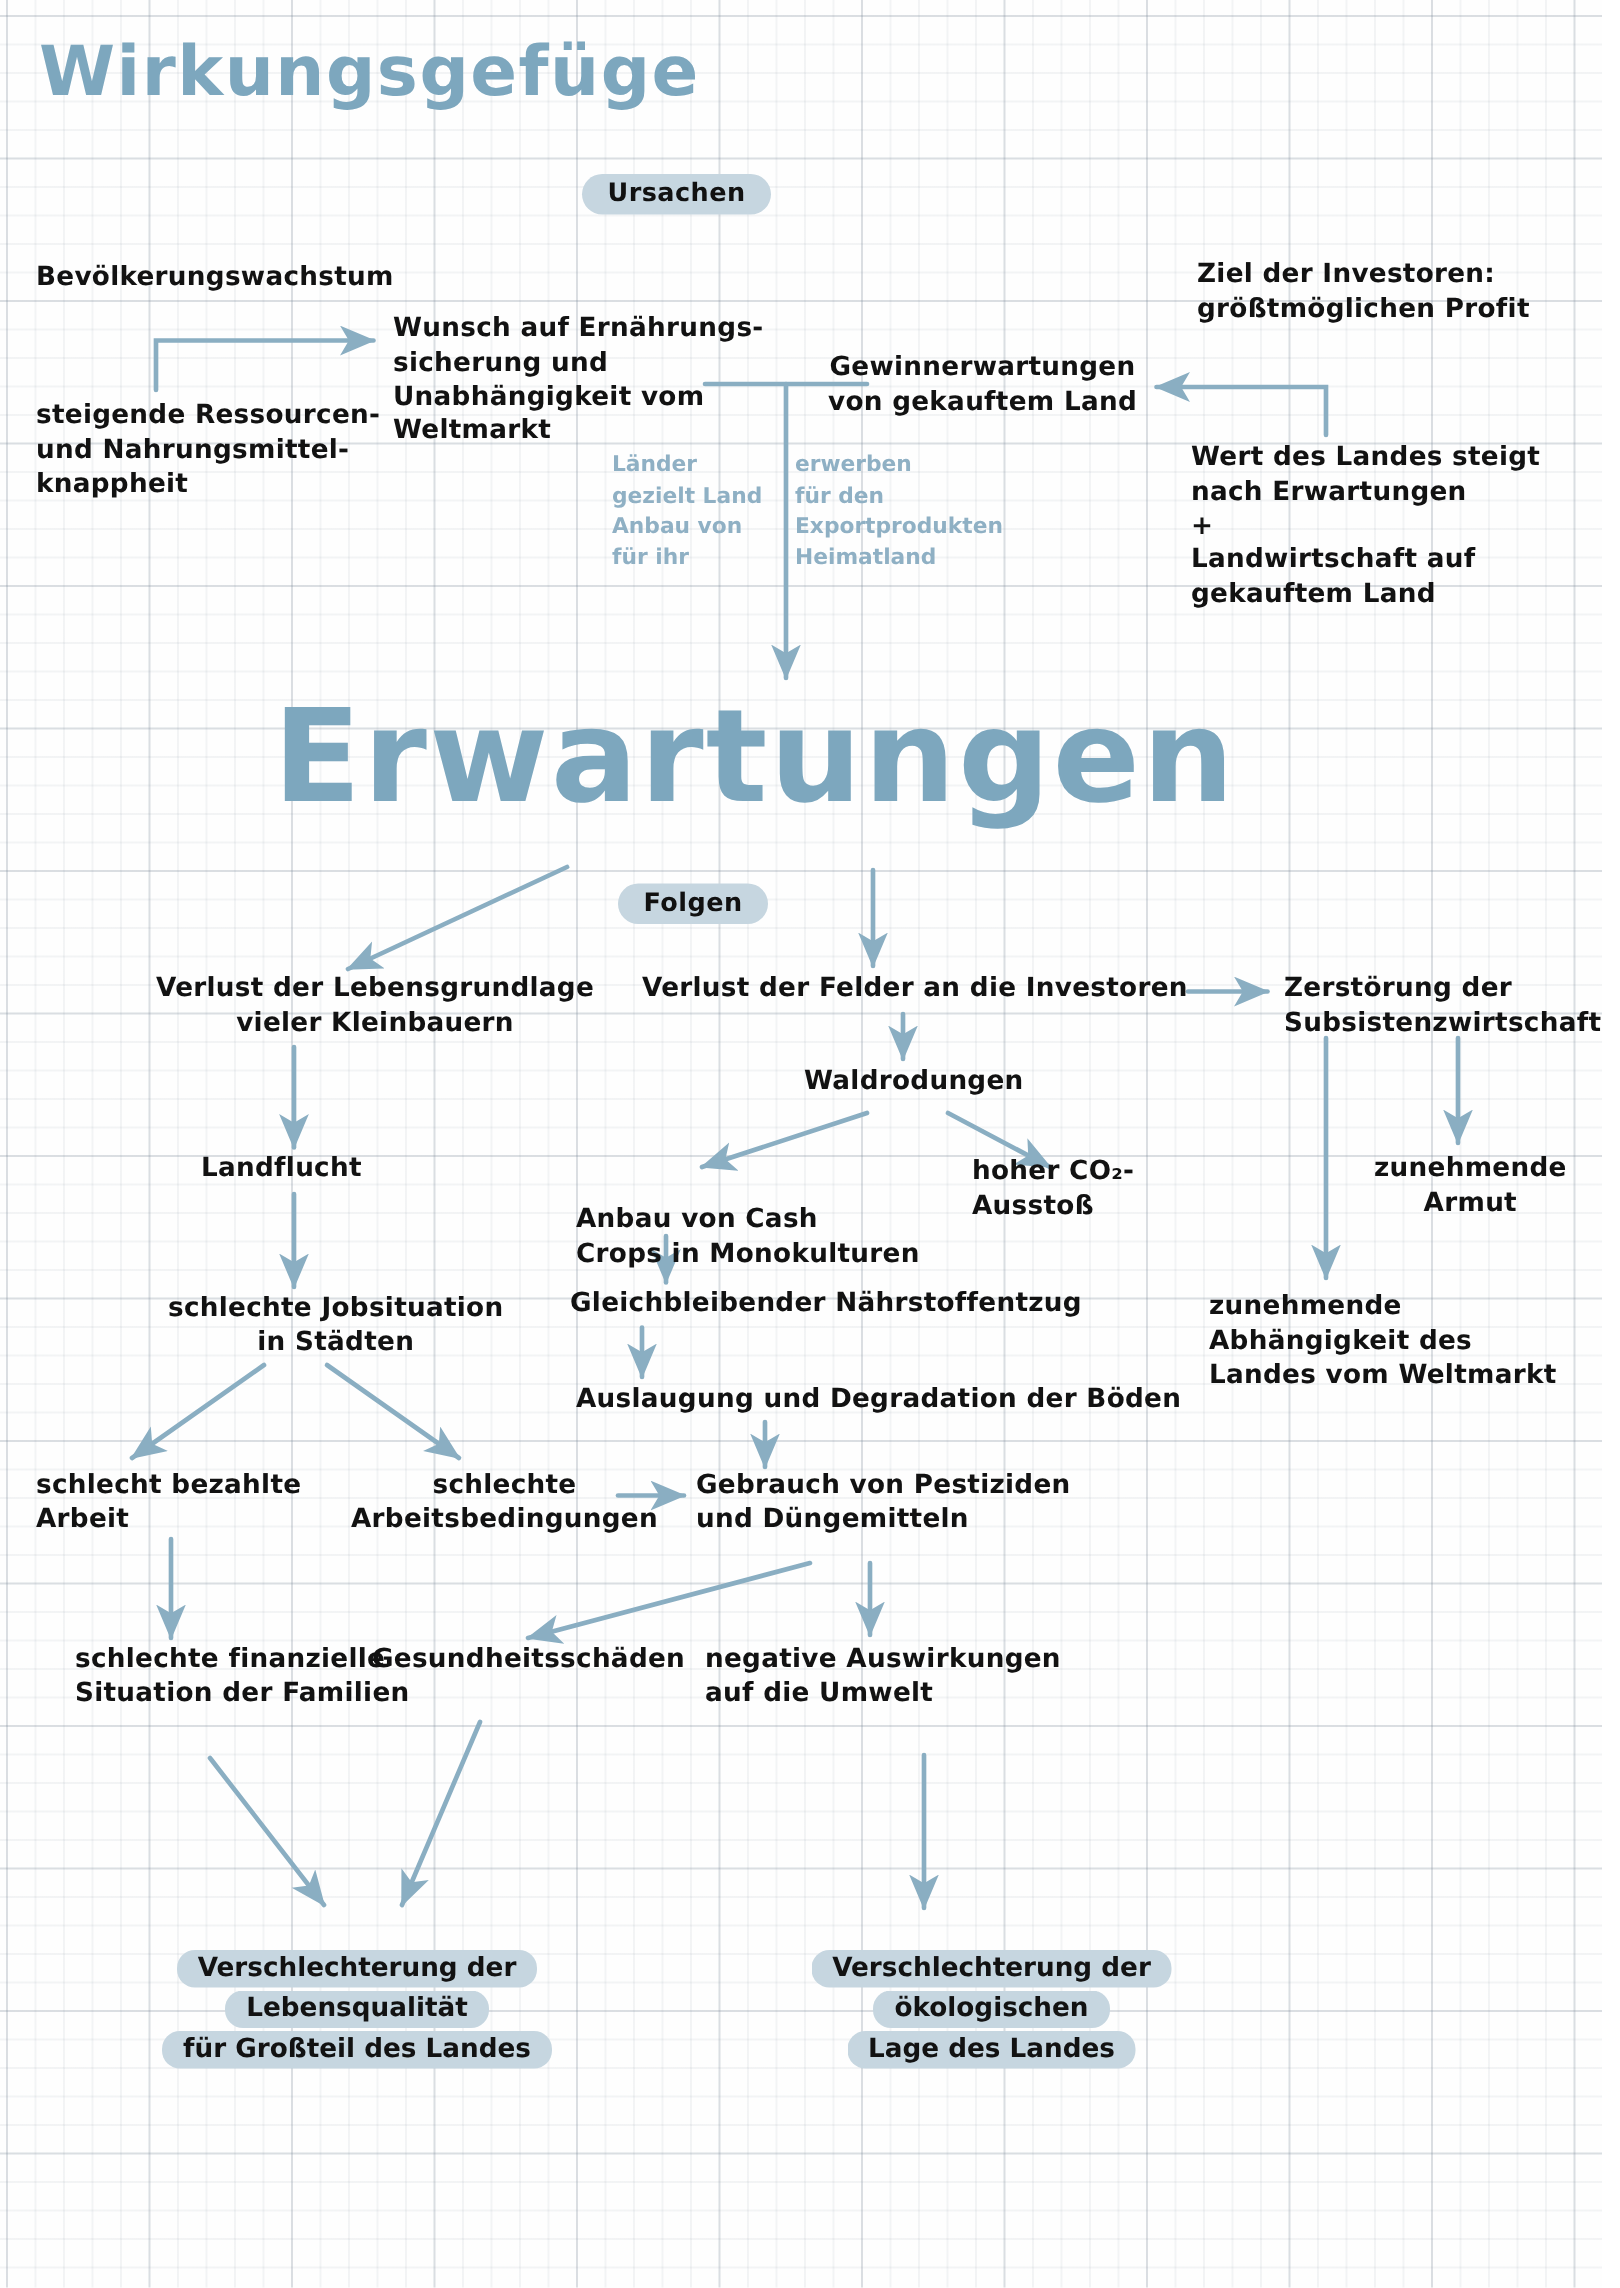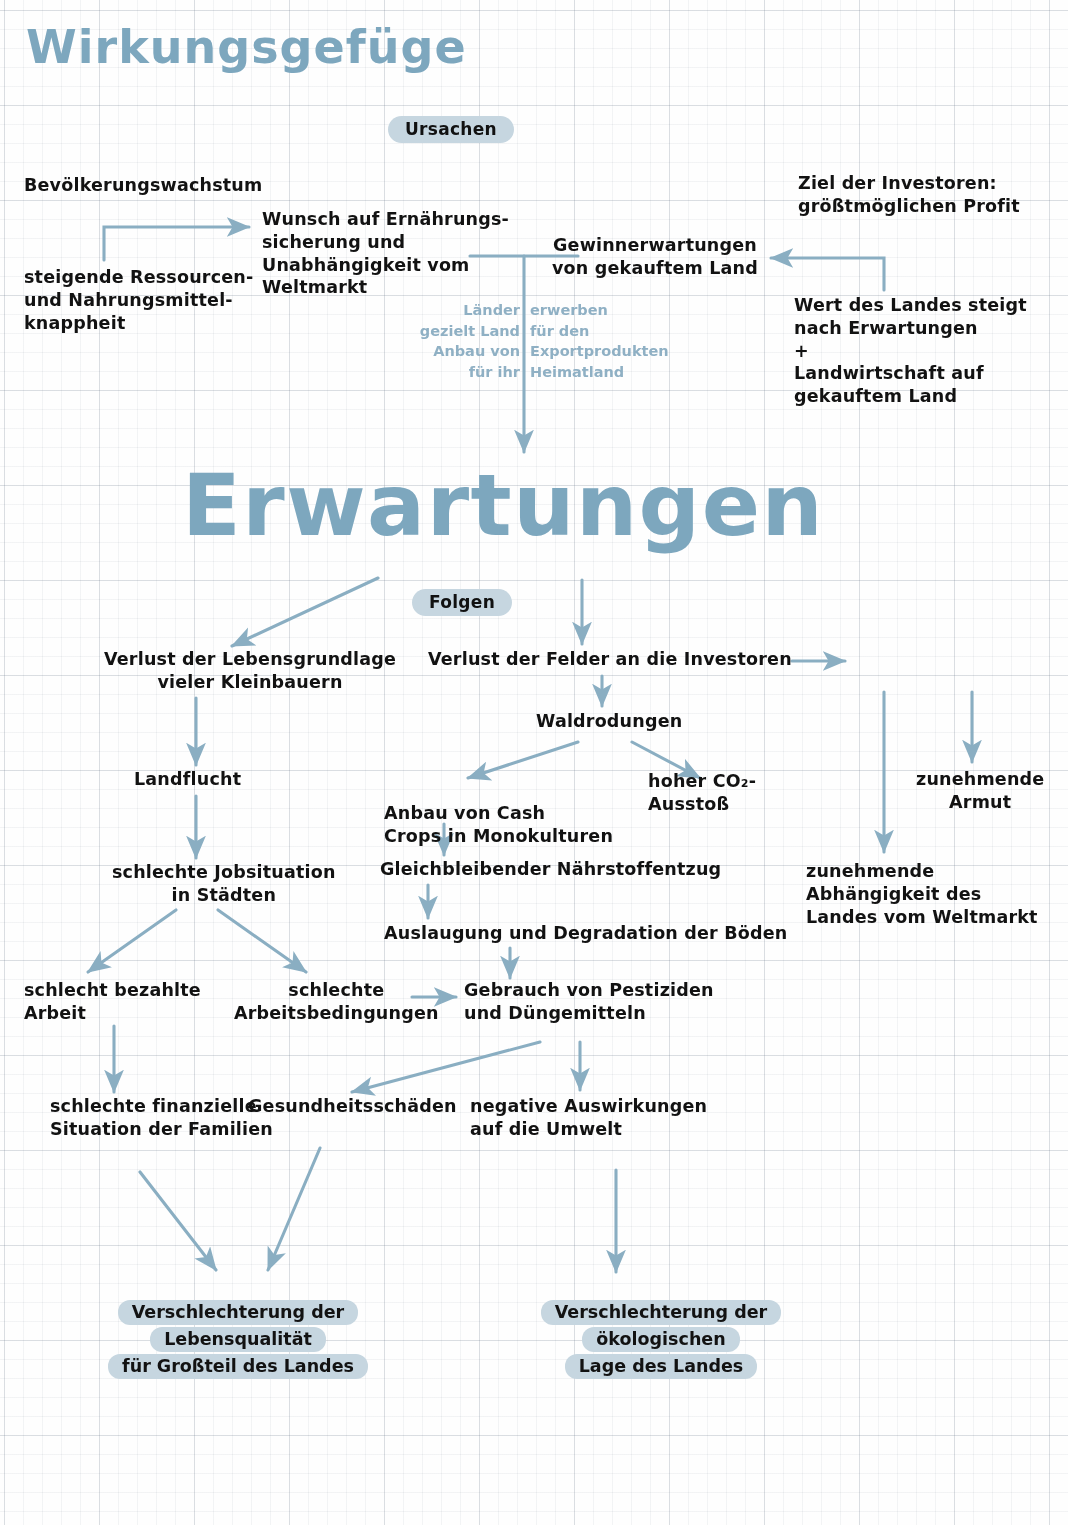--- a/index.html
+++ b/index.html
@@ -71,21 +71,21 @@
   }
   .grey-note{
     position:absolute;
     color:#8fb0c4;
     font-weight:700;
     font-size:14.5px;
     line-height:1.42;
     font-family:"DejaVu Sans", sans-serif;
     white-space:pre-line;
   }
-  .grey-note.col-l{ text-align:right; }
+  .grey-note.col-l{ text-align:left; }
   .hl{
     position:absolute;
     white-space:pre-line;
     text-align:center;
     font-weight:700;
     font-size:17.5px;
     line-height:1.55;
     color:#121212;
     font-family:"DejaVu Sans", sans-serif;
   }
@@ -200,20 +200,22 @@
 
   <div class="title-main" id="center-title">Erwartungen</div>
 
   <div class="badge" style="left:412px;top:589px;">Folgen</div>
 
   <div class="node ctr" style="left:104px;top:648px;">Verlust der Lebensgrundlage
 vieler Kleinbauern</div>
 
   <div class="node" style="left:428px;top:648px;">Verlust der Felder an die Investoren</div>
 
+  <div class="node" style="left:856px;top:648px;">Zerstörung   der
+Subsistenzwirtschaft</div>
 
   <div class="node" style="left:134px;top:768px;">Landflucht</div>
 
   <div class="node" style="left:536px;top:710px;">Waldrodungen</div>
 
   <div class="node ctr" style="left:916px;top:768px;">zunehmende
 Armut</div>
 
   <div class="node" style="left:384px;top:802px;">Anbau von Cash
 Crops in Monokulturen</div>

